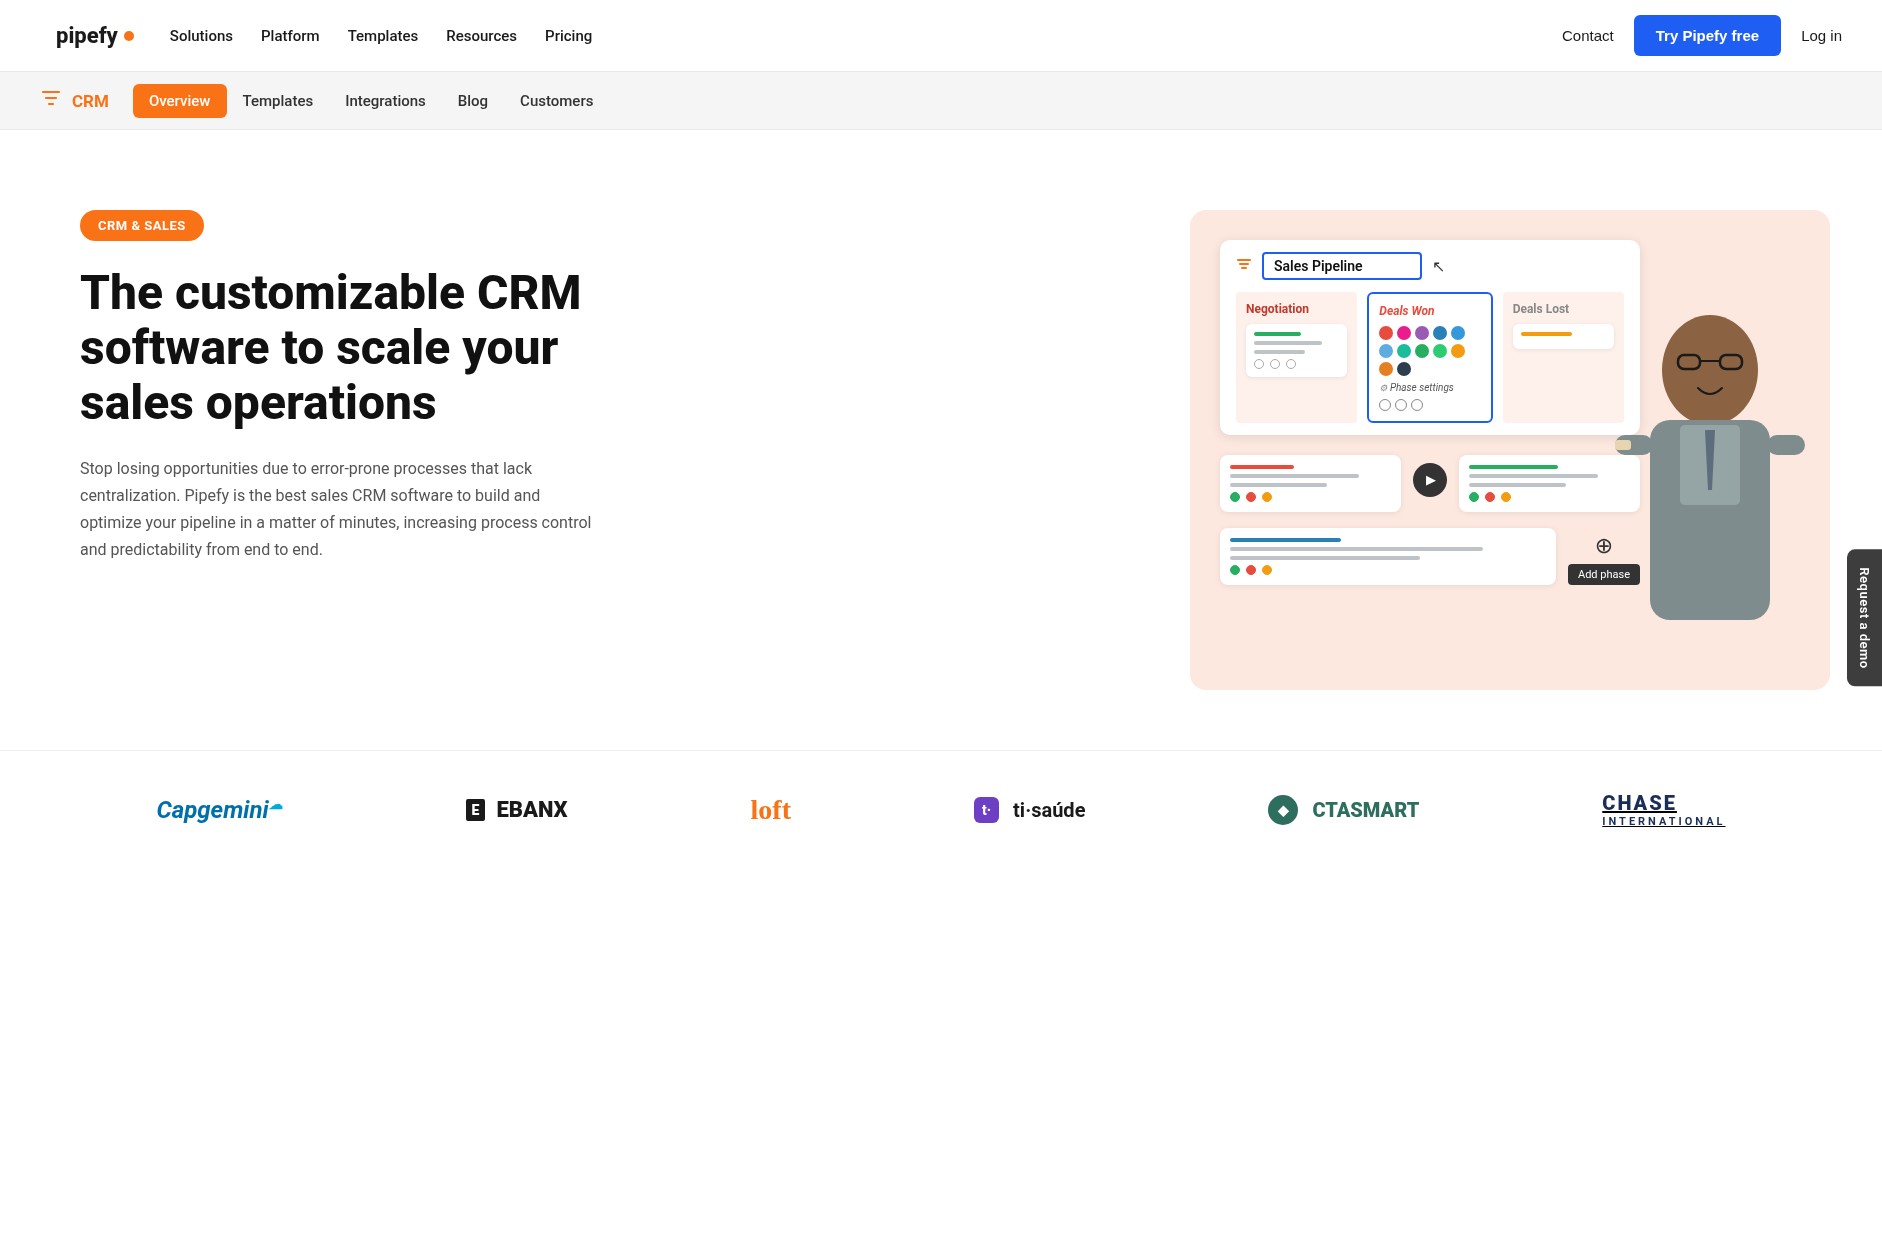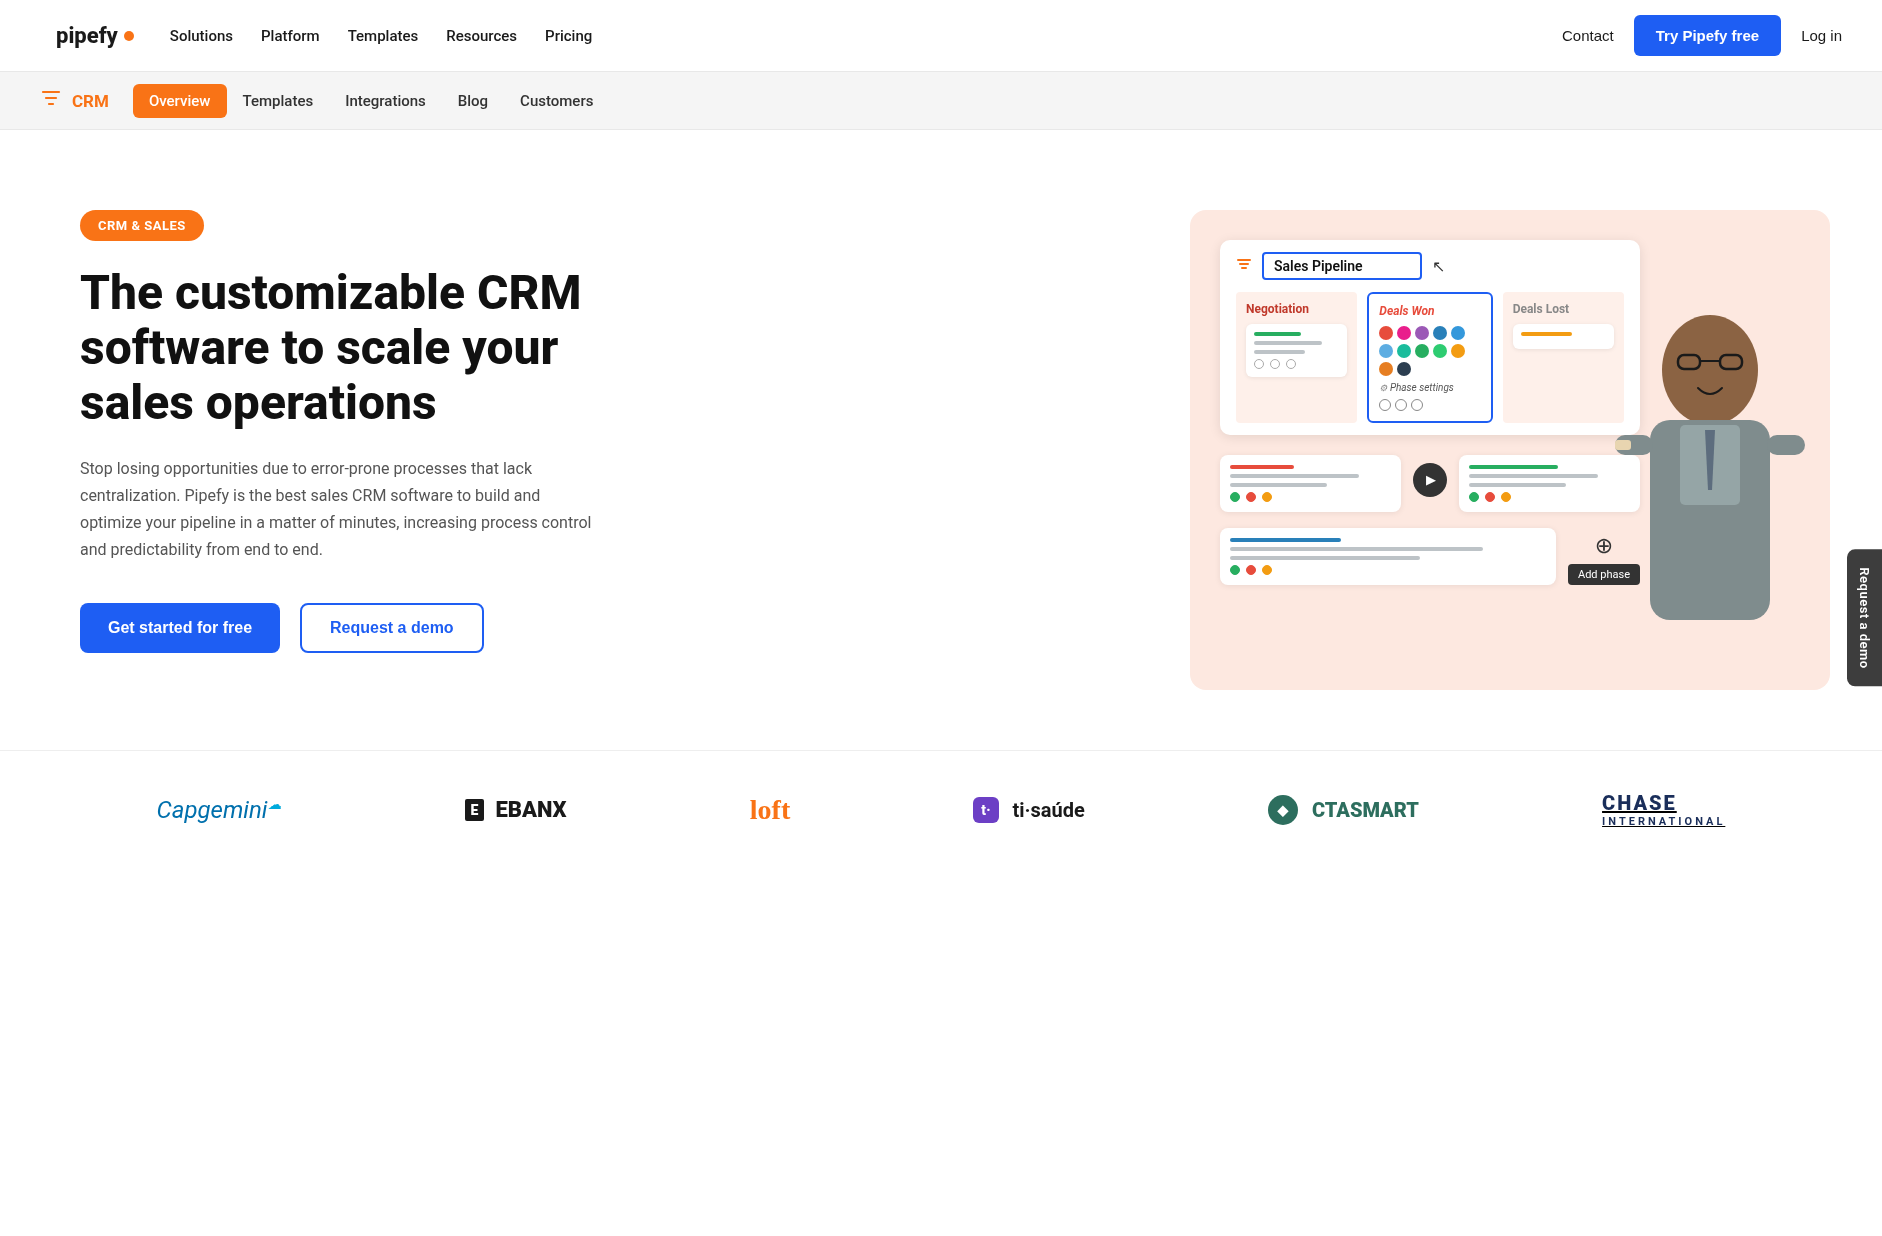--- a/index.html
+++ b/index.html
@@ -166,24 +166,20 @@
     <a class="subnav-link" href="#">Blog</a>
     <a class="subnav-link" href="#">Customers</a>
   </div>
 </div>
 
 <section class="hero">
   <div class="hero-left">
     <div class="hero-badge">CRM &amp; SALES</div>
     <h1 class="hero-title">The customizable CRM software to scale your sales operations</h1>
     <p class="hero-desc">Stop losing opportunities due to error-prone processes that lack centralization. Pipefy is the best sales CRM software to build and optimize your pipeline in a matter of minutes, increasing process control and predictability from end to end.</p>
-    <div class="hero-buttons">
-      <button class="btn-primary">Get started for free</button>
-      <button class="btn-secondary">Request a demo</button>
-    </div>
   </div>
 
   <div class="hero-right">
     <div class="mockup-bg"></div>
 
     <div class="mockup-ui">
       <div class="pipeline-card">
         <div class="pipeline-header">
           <span class="pipeline-icon">
             <svg width="16" height="16" viewBox="0 0 16 16" fill="none">
@@ -312,21 +308,21 @@
         </svg>
       </div>
     </div>
   </div>
 </section>
 
 <div class="request-demo-side">Request a demo</div>
 
 <section class="logos-section">
   <div class="logo-item">
-    <span style="font-size:24px; font-weight:400; color:#0070ad; font-style:italic;">
+    <span style="font-size:24px; font-weight:700; color:#0070ad; font-style:italic;">
       Capgemini<span style="color:#00aadc; font-size:14px; vertical-align:super;">☁</span>
     </span>
   </div>
   <div class="logo-item">
     <span style="background:#1a1a1a; color:#fff; font-weight:900; font-size:14px; padding:3px 6px; margin-right:3px; border-radius:2px;">E</span>
     <span style="font-size:22px; font-weight:900; color:#1a1a1a;">EBANX</span>
   </div>
   <div class="logo-item">
     <span style="font-size:28px; font-weight:800; color:#f97316; font-family: Georgia, serif;">loft</span>
   </div>

